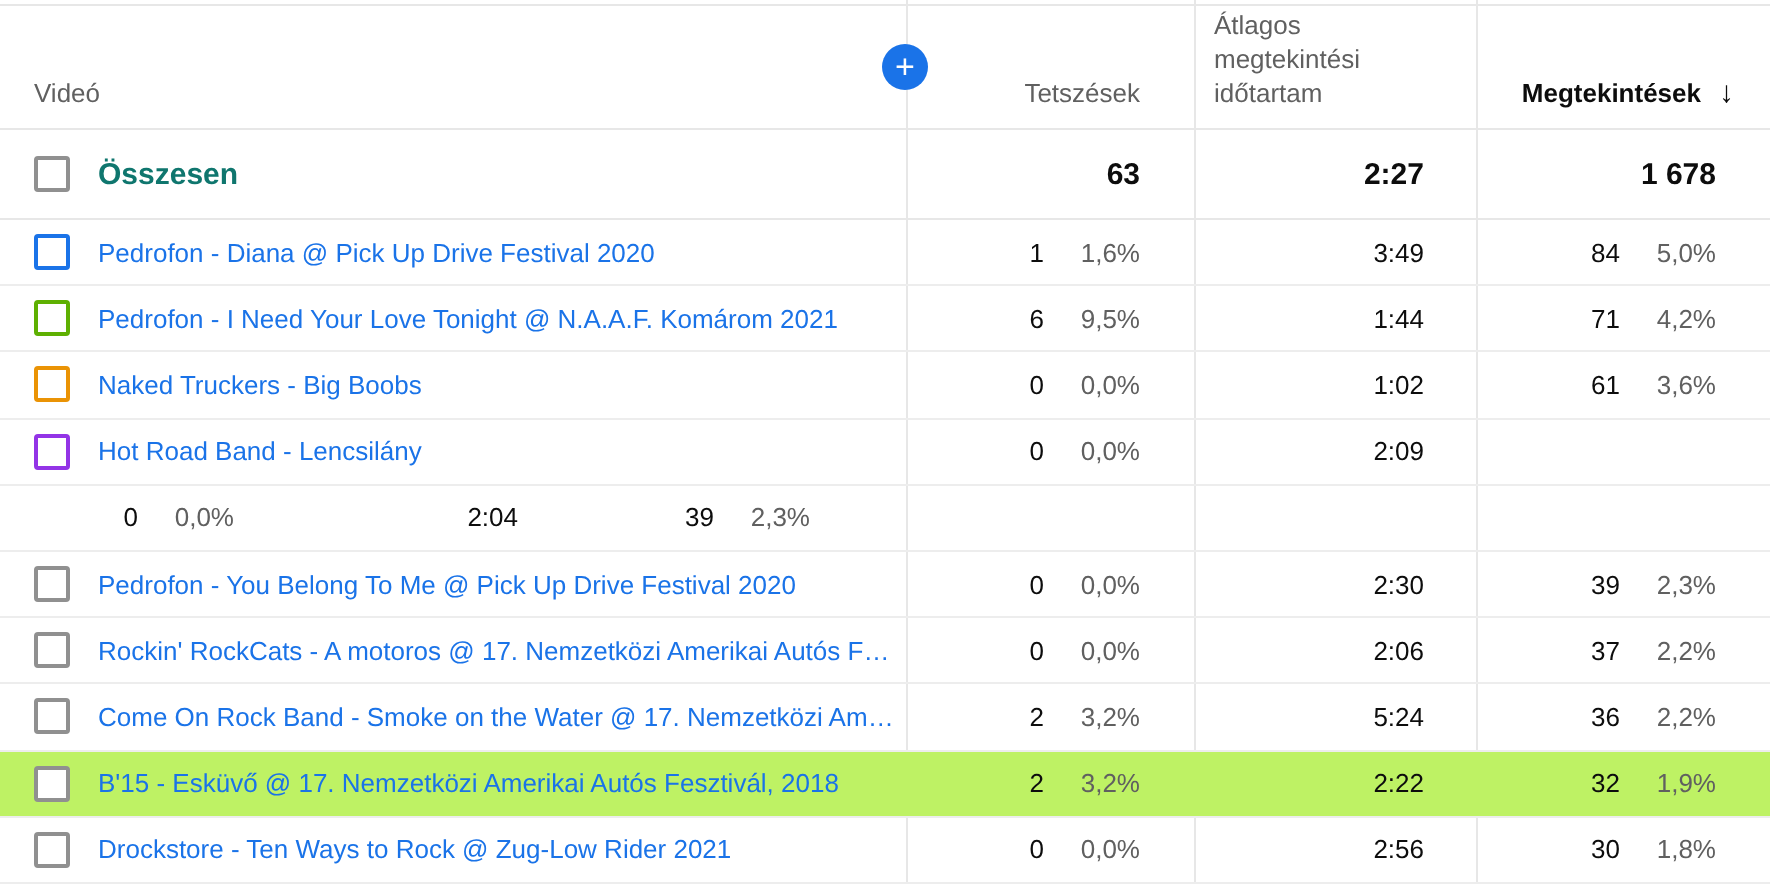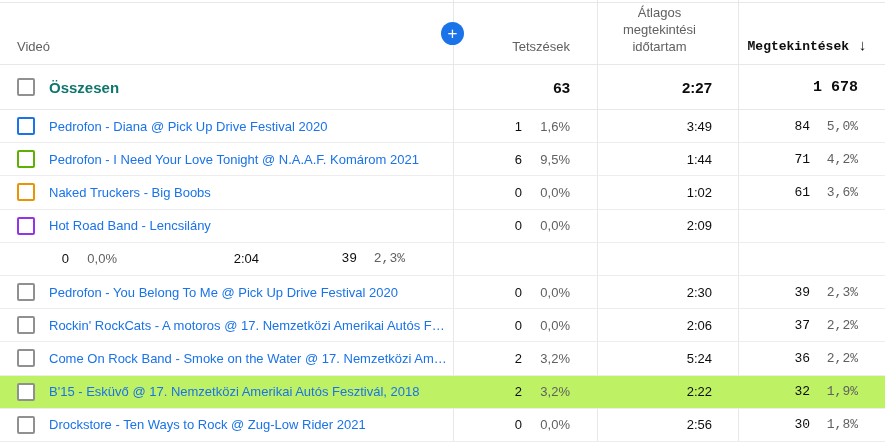--- a/index.html
+++ b/index.html
@@ -17,21 +17,21 @@
 
   .row { position:relative; display:flex; width:885px; z-index:3; background:transparent; }
   .hrow { height:63px; margin-top:2px; border-bottom:1px solid #e7e7e7; align-items:flex-end; }
   .trow { height:45px; border-bottom:1px solid #e7e7e7; align-items:center; }
   .drow { height:33.2px; border-bottom:1px solid #ededed; align-items:center; }
   .drow.hl { background:#bef264; }
 
   .c-video { width:453px; display:flex; align-items:center; padding-left:17px; overflow:hidden; }
   .c-likes { width:144px; display:flex; align-items:center; justify-content:flex-end; padding-right:27px; }
   .c-dur   { width:141px; display:flex; align-items:center; justify-content:flex-end; padding-right:26px; }
-  .c-views { width:147px; display:flex; align-items:center; justify-content:flex-end; padding-right:27px;font-family:Liberation Mono, monospace; }
+  .c-views { width:147px; display:flex; align-items:center; justify-content:flex-end; padding-right:27px; }
 
   .pct { width:48px; text-align:right; color:#606060; }
   .val { text-align:right; color:#0d0d0d; }
 
   
   .hrow .hcell { color:#606060; font-size:13px; padding-bottom:9px; line-height:17px; }
   .hrow .c-video { align-items:flex-end; }
   .hrow .c-likes, .hrow .c-dur, .hrow .c-views { align-items:flex-end; text-align:right; }
   .hcell.sorted { color:#0d0d0d; font-weight:700; display:flex; align-items:center; gap:9px; }
   .sort-arrow { font-size:15px; font-weight:400; color:#0d0d0d; }
@@ -74,21 +74,21 @@
   <button class="add-btn">+</button>
 
   <div class="row hrow">
     <div class="c-video hcell">
       <span>Videó</span>
     </div>
     <div class="c-likes hcell">
       <span>Tetszések</span>
     </div>
     <div class="c-dur hcell">
-      <span style="max-width:105px; text-align:center;margin-top:18px;">Átlagos megtekintési időtartam</span>
+      <span style="max-width:105px; text-align:left;margin-top:18px;">Átlagos megtekintési időtartam</span>
     </div>
     <div class="c-views hcell sorted" style="padding-right:18px;">
       <span>Megtekintések</span>
       <span class="sort-arrow">↓</span>
     </div>
   </div>
 
   <div class="row trow">
     <div class="c-video">
       <span class="cbx"></span>

